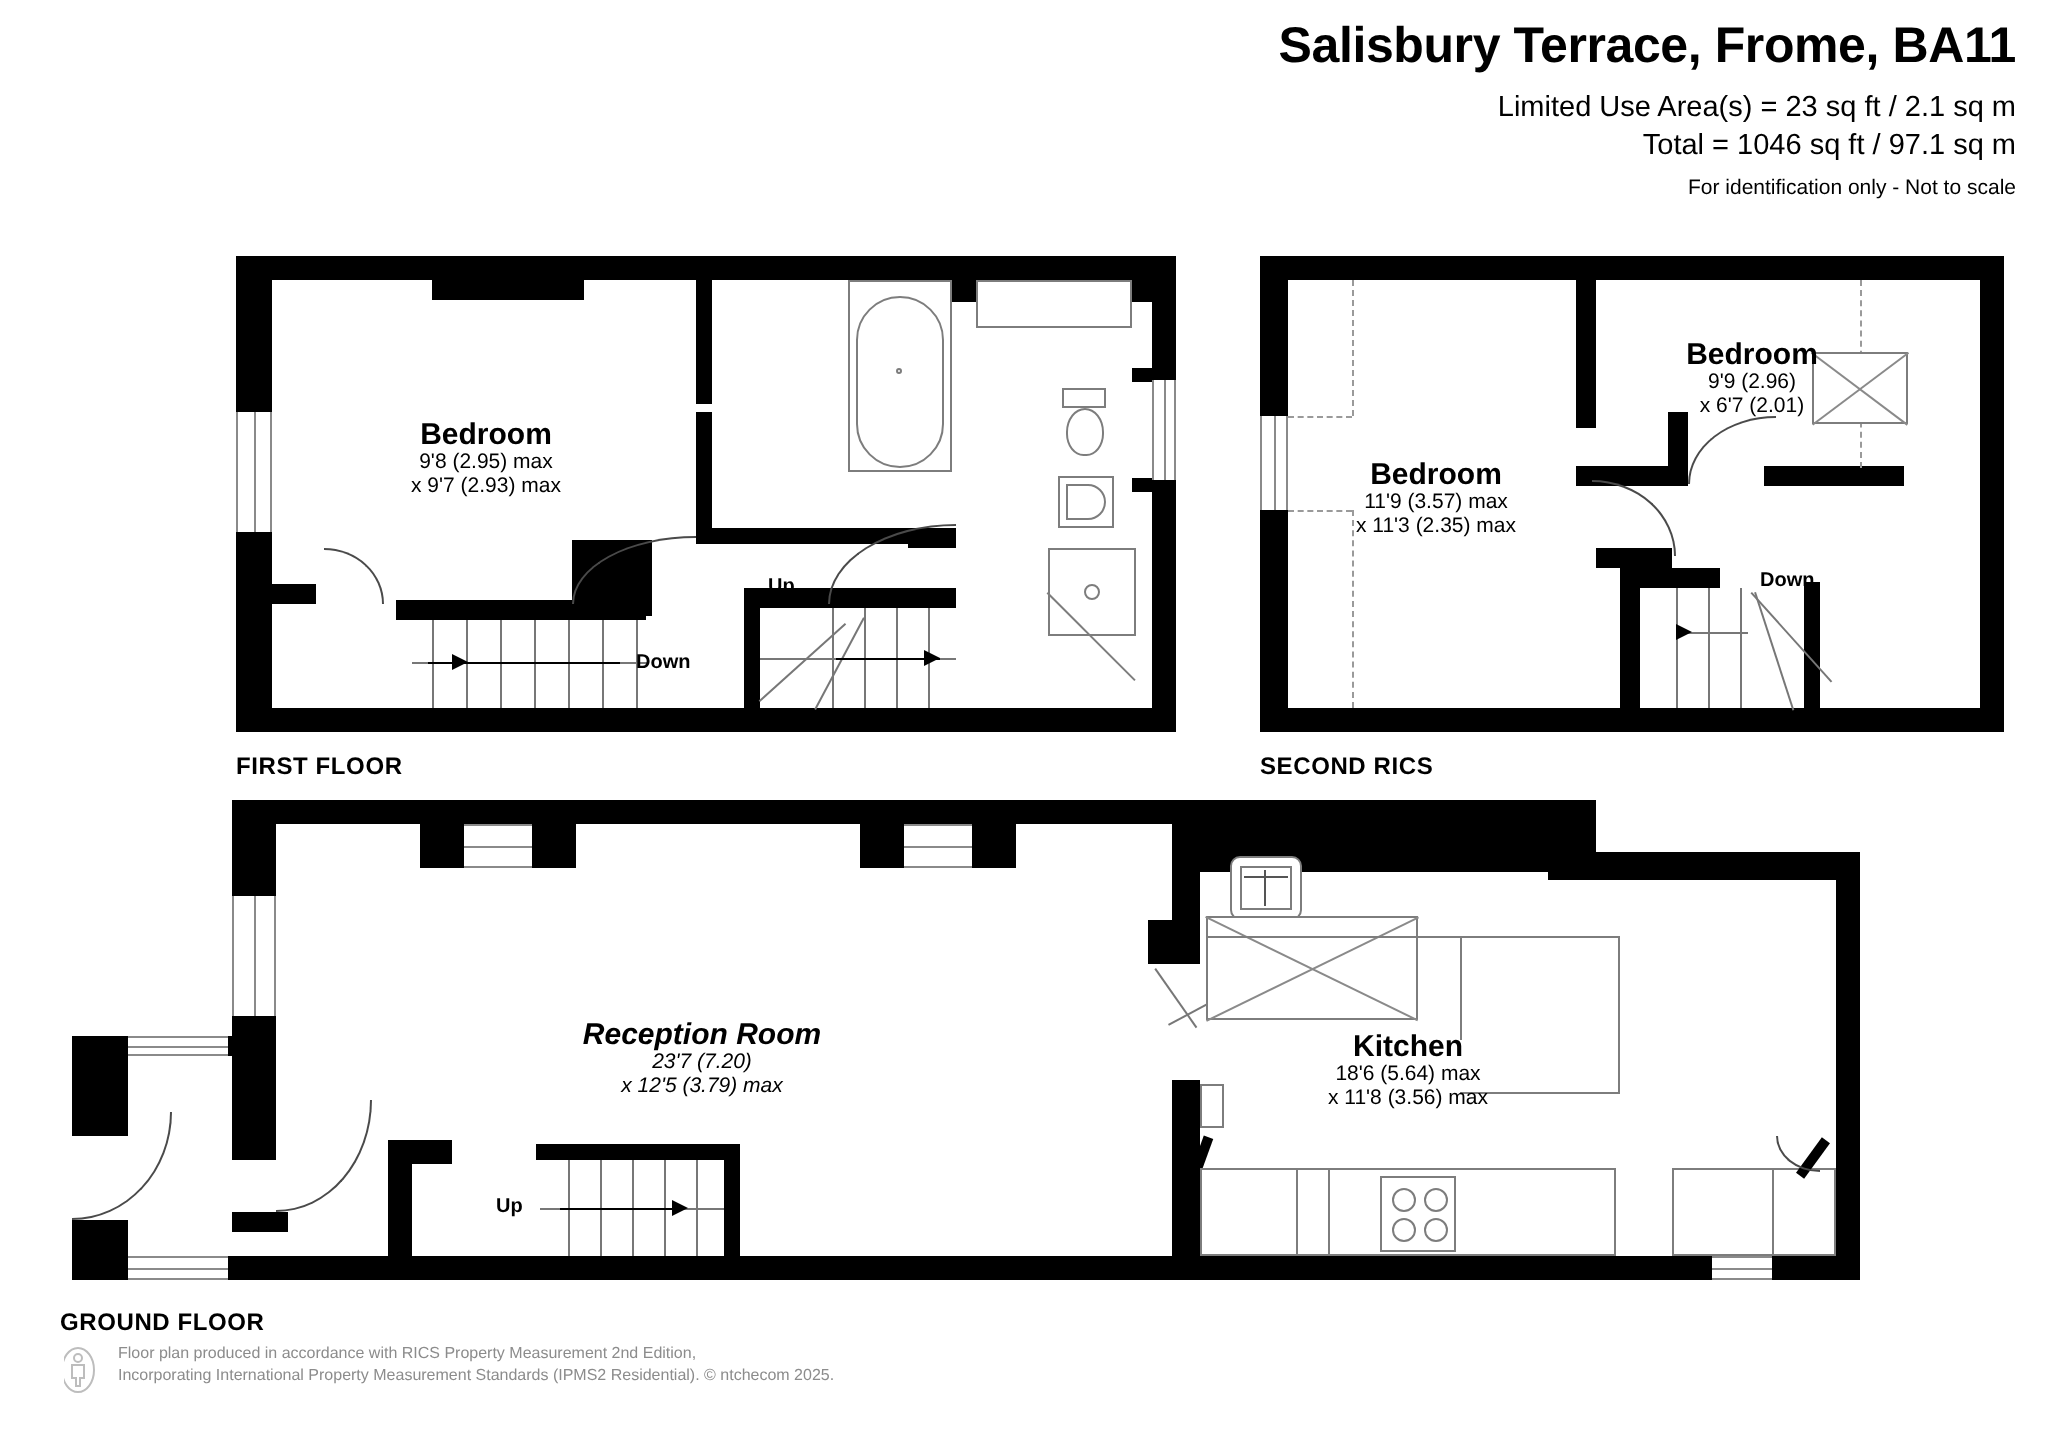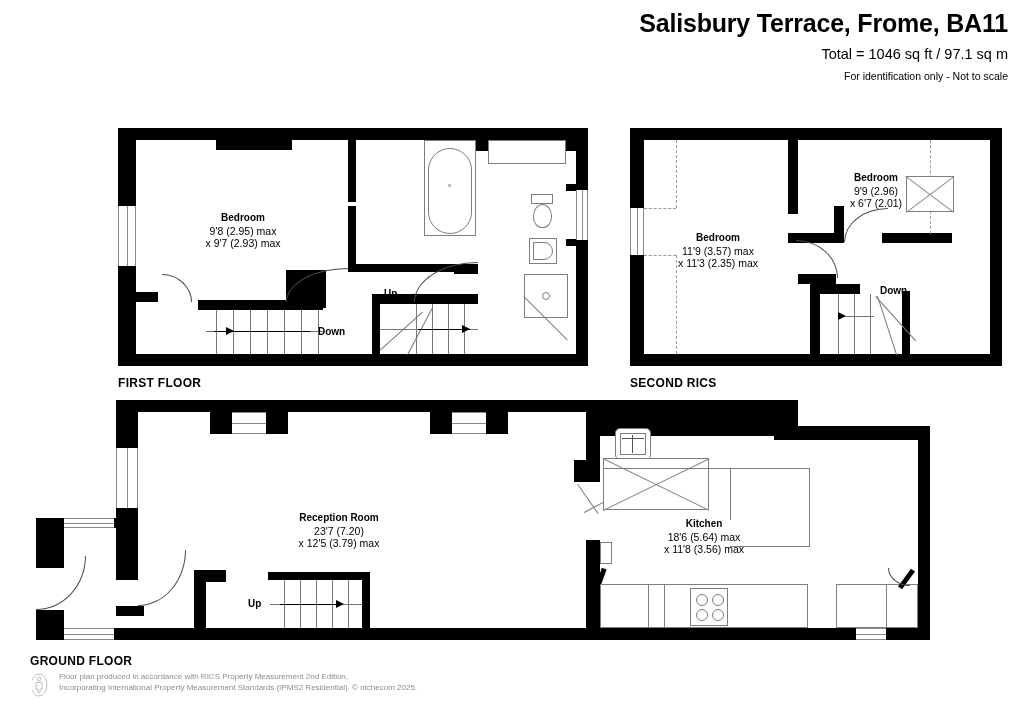--- a/index.html
+++ b/index.html
@@ -128,21 +128,21 @@
 
   .room-label {
     position: absolute;
     text-align: center;
     font-size: 10.5px;
     line-height: 12.5px;
     white-space: nowrap;
   }
   .room-label .rname {
     font-weight: bold;
-    font-size: 10px;
+    font-size: 15px;
     display: block;
   }
   .stair-word {
     position: absolute;
     font-size: 10px;
     font-weight: bold;
     white-space: nowrap;
   }
 
   
@@ -178,20 +178,21 @@
   #footer-text .l { display: block; white-space: nowrap; }
   .person-badge { flex: 0 0 auto; margin-top: 1px; }
 </style>
 </head>
 <body>
 
 <div id="page">
 
   <div id="header">
     <div id="title">Salisbury Terrace, Frome, BA11</div>
+    <div class="area-line">Limited Use Area(s) = 23 sq ft / 2.1 sq m</div>
     <div class="area-line">Total = 1046 sq ft / 97.1 sq m</div>
     <div id="identification">For identification only - Not to scale</div>
   </div>
 
   <div class="plan" style="left:118px; top:128px; width:470px; height:238px;">
 
     <div class="wall" style="left:0px; top:0px; width:318px; height:12px;"></div>
     <div class="wall" style="left:318px; top:0px; width:152px; height:23px;"></div>
     <div class="wall" style="left:0px; top:0px; width:18px; height:78px;"></div>
     <div class="wall" style="left:0px; top:138px; width:18px; height:100px;"></div>
@@ -410,21 +411,21 @@
       <div class="tread" style="left:14px;"></div>
       <div class="tread" style="left:30px;"></div>
       <div class="tread" style="left:46px;"></div>
       <div class="tread" style="left:62px;"></div>
       <div class="tread" style="left:78px;"></div>
     </div>
     <div class="hairline-h" style="left:250px; top:204px; width:62px; background:#000;"></div>
     <div style="position:absolute; left:306px; top:200px; width:0; height:0; border-left:8px solid #000; border-top:4px solid transparent; border-bottom:4px solid transparent;"></div>
     <div class="stair-word" style="left:218px; top:198px;">Up</div>
 
-    <div class="room-label" style="left:214px; top:112px; width:190px;">
+    <div class="room-label" style="left:226px; top:112px; width:190px;font-style:italic;">
       <span class="rname">Reception Room</span>
       <span>23'7 (7.20)</span><br>
       <span>x 12'5 (3.79) max</span>
     </div>
     <div class="room-label" style="left:588px; top:118px; width:172px;">
       <span class="rname">Kitchen</span>
       <span>18'6 (5.64) max</span><br>
       <span>x 11'8 (3.56) max</span>
     </div>
   </div>

